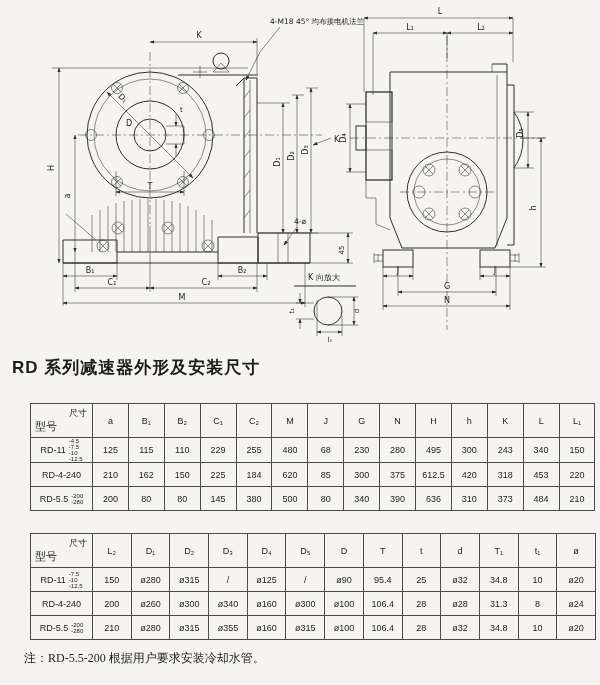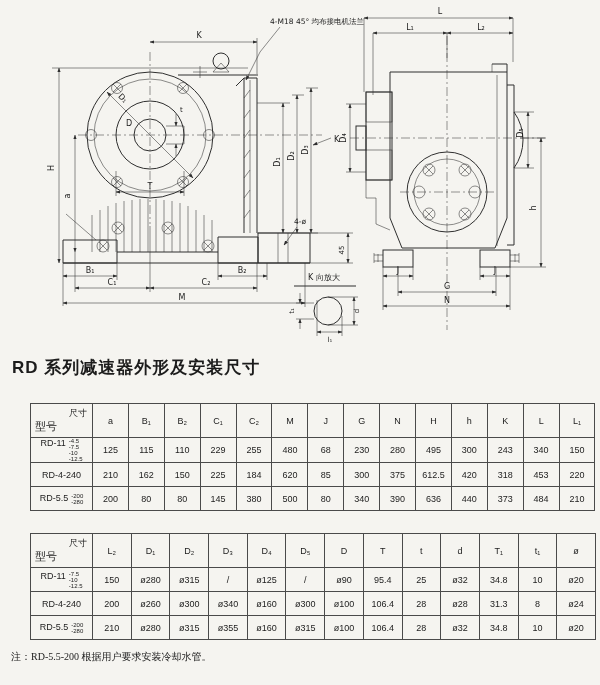--- a/index.html
+++ b/index.html
@@ -12,39 +12,39 @@
   #drawing{position:absolute;left:0;top:0;}
   .ol{fill:none;stroke:#2f2f2f;stroke-width:1;}
   .tl{fill:none;stroke:#2f2f2f;stroke-width:.55;}
   .dl{fill:none;stroke:#2f2f2f;stroke-width:.55;}
   .cl{fill:none;stroke:#2f2f2f;stroke-width:.5;stroke-dasharray:9 3 2 3;}
   svg text{font-family:"DejaVu Sans",sans-serif;font-size:8px;fill:#1c1c1c;}
   svg text.sm{font-size:7px;}
   svg text.an{font-size:7.5px;}
   
   .title{position:absolute;left:12px;top:356px;font-size:17px;font-weight:bold;letter-spacing:1px;}
-  .note{position:absolute;left:11px;top:650px;font-size:10px;font-family:"Liberation Serif",serif;}
+  .note{position:absolute;left:24px;top:650px;font-size:12px;font-family:"Liberation Serif",serif;}
   
   table.dim{position:absolute;left:30px;border-collapse:collapse;table-layout:fixed;width:565px;}
   #table1{top:403px;}
   #table2{top:533px;}
   table.dim th,table.dim td{
     border:1px solid #4a4a4a;text-align:center;vertical-align:middle;
     padding:0;font-weight:normal;font-size:9px;color:#1c1c1c;background:transparent;
   }
   table.dim thead tr{height:34px;}
   table.dim tbody tr{height:24px;}
   th.corner{
     position:relative;
     background:linear-gradient(to bottom right,transparent 49.3%,#4a4a4a 49.3%,#4a4a4a 50.7%,transparent 50.7%);
   }
   th.corner .ct{position:absolute;top:3px;right:5px;font-size:9px;}
   th.corner .cb{position:absolute;bottom:3px;left:4px;font-size:11px;}
   td.model{font-size:10px;}
-  .mwrap{display:flex;align-items:flex-start;justify-content:center;gap:3px;}
+  .mwrap{display:flex;align-items:center;justify-content:center;gap:3px;}
   .vstack{display:flex;flex-direction:column;align-items:flex-start;}
   .vstack i{font-style:normal;font-size:6px;line-height:6px;white-space:nowrap;}
 </style>
 </head>
 <body>
 
 <svg id="drawing" width="600" height="345" viewBox="0 0 600 345">
   <defs>
     <marker id="ae" viewBox="0 0 10 10" refX="9" refY="5" markerWidth="9" markerHeight="9" orient="auto-start-reverse">
       <path d="M0,1.5 L10,5 L0,8.5 Z" fill="#2f2f2f"></path>
@@ -361,21 +361,21 @@
     <td>200</td>
     <td>80</td>
     <td>80</td>
     <td>145</td>
     <td>380</td>
     <td>500</td>
     <td>80</td>
     <td>340</td>
     <td>390</td>
     <td>636</td>
-    <td>440</td>
+    <td>310</td>
     <td>373</td>
     <td>484</td>
     <td>210</td>
   </tr>
   </tbody>
 </table>
 
 <table class="dim" id="table2">
   <colgroup>
     <col style="width:62px">

